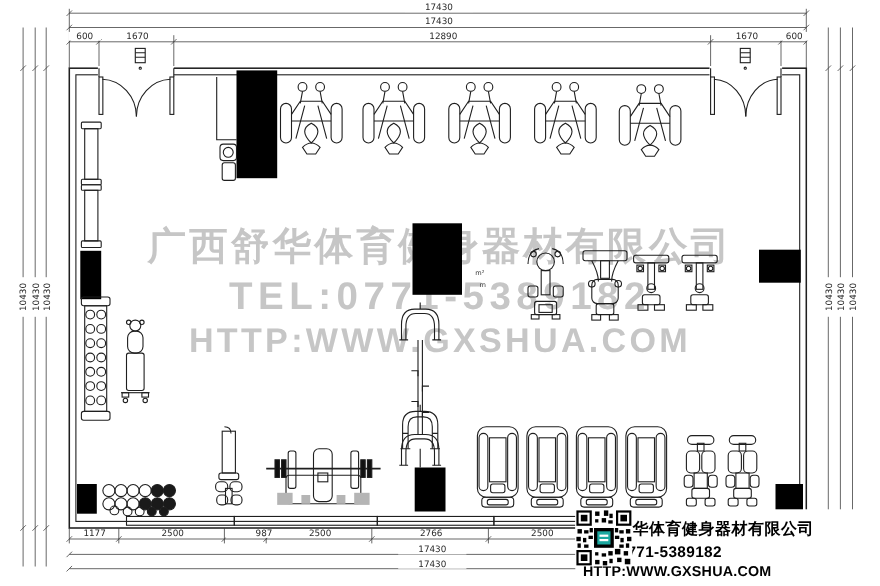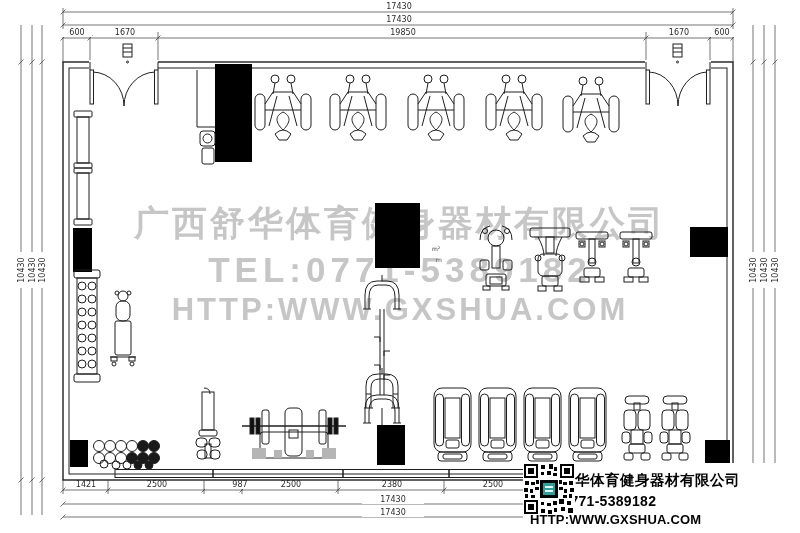--- a/index.html
+++ b/index.html
@@ -304,29 +304,29 @@
       <path d="M753,25 V515 M764,25 V515 M775,25 V515"></path>
       <path d="M750.5,64.5 L755.5,59.5 M761.5,64.5 L766.5,59.5 M772.5,64.5 L777.5,59.5 M750.5,482.5 L755.5,477.5 M761.5,482.5 L766.5,477.5 M772.5,482.5 L777.5,477.5"></path>
     </g>
   </svg>
 
   <div class="labels">
     <span class="dim" style="left:368px;top:3px;width:60px;">17430</span>
     <span class="dim" style="left:368px;top:16px;width:60px;">17430</span>
     <span class="dim" style="left:62px;top:29px;width:28px;">600</span>
     <span class="dim" style="left:104px;top:29px;width:40px;">1670</span>
-    <span class="dim" style="left:372px;top:29px;width:60px;">19850</span>
+    <span class="dim" style="left:372px;top:29px;width:60px;">12890</span>
     <span class="dim" style="left:658px;top:29px;width:40px;">1670</span>
     <span class="dim" style="left:707px;top:29px;width:28px;">600</span>
 
-    <span class="dim" style="left:67px;top:481px;width:36px;">1421</span>
+    <span class="dim" style="left:67px;top:481px;width:36px;">1177</span>
     <span class="dim" style="left:138px;top:481px;width:36px;">2500</span>
     <span class="dim" style="left:205px;top:481px;width:36px;padding-left:17px;">987</span>
     <span class="dim" style="left:272px;top:481px;width:36px;">2500</span>
-    <span class="dim" style="left:373px;top:481px;width:36px;">2380</span>
+    <span class="dim" style="left:373px;top:481px;width:36px;">2766</span>
     <span class="dim" style="left:474px;top:481px;width:36px;">2500</span>
     <span class="dim" style="left:362px;top:496px;width:60px;">17430</span>
     <span class="dim" style="left:362px;top:509px;width:60px;">17430</span>
 
     <span class="dim rot" style="left:4px;top:266px;">10430</span>
     <span class="dim rot" style="left:15px;top:266px;">10430</span>
     <span class="dim rot" style="left:25px;top:266px;">10430</span>
     <span class="dim rot" style="left:736px;top:266px;">10430</span>
     <span class="dim rot" style="left:747px;top:266px;">10430</span>
     <span class="dim rot" style="left:758px;top:266px;">10430</span>

